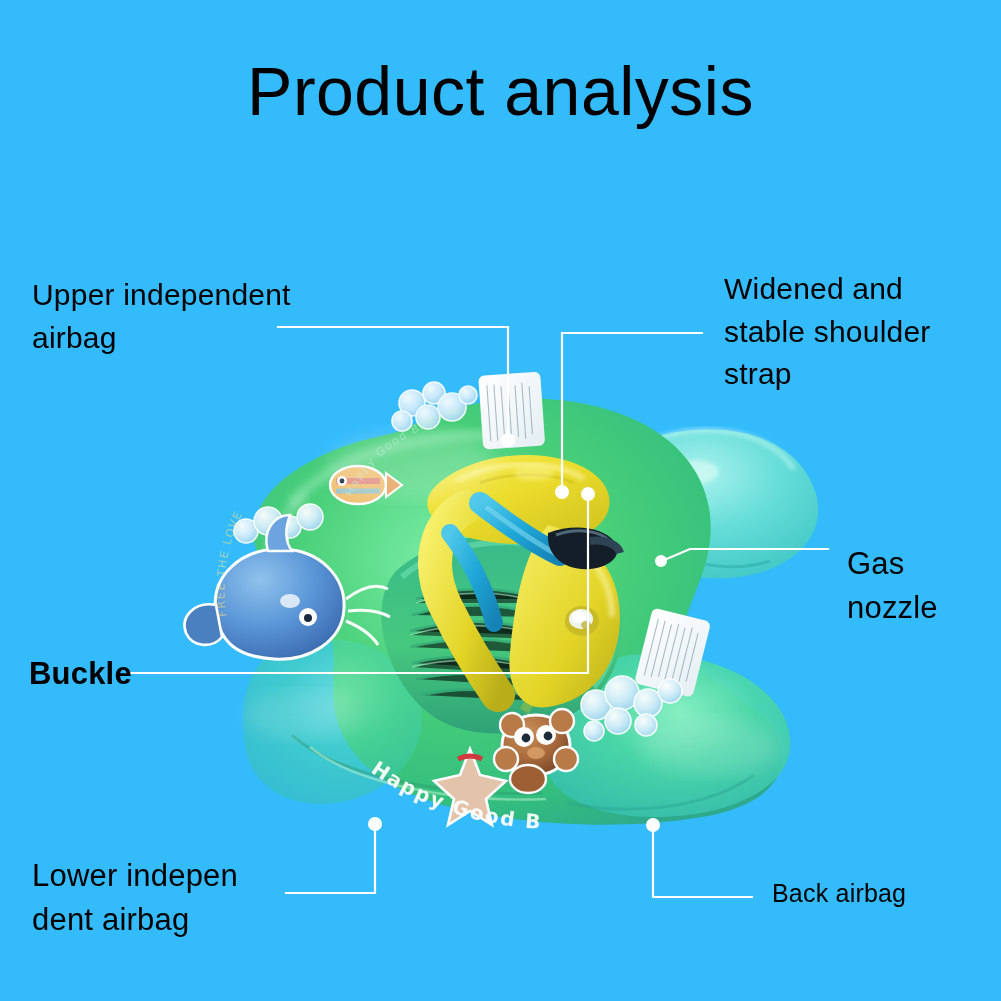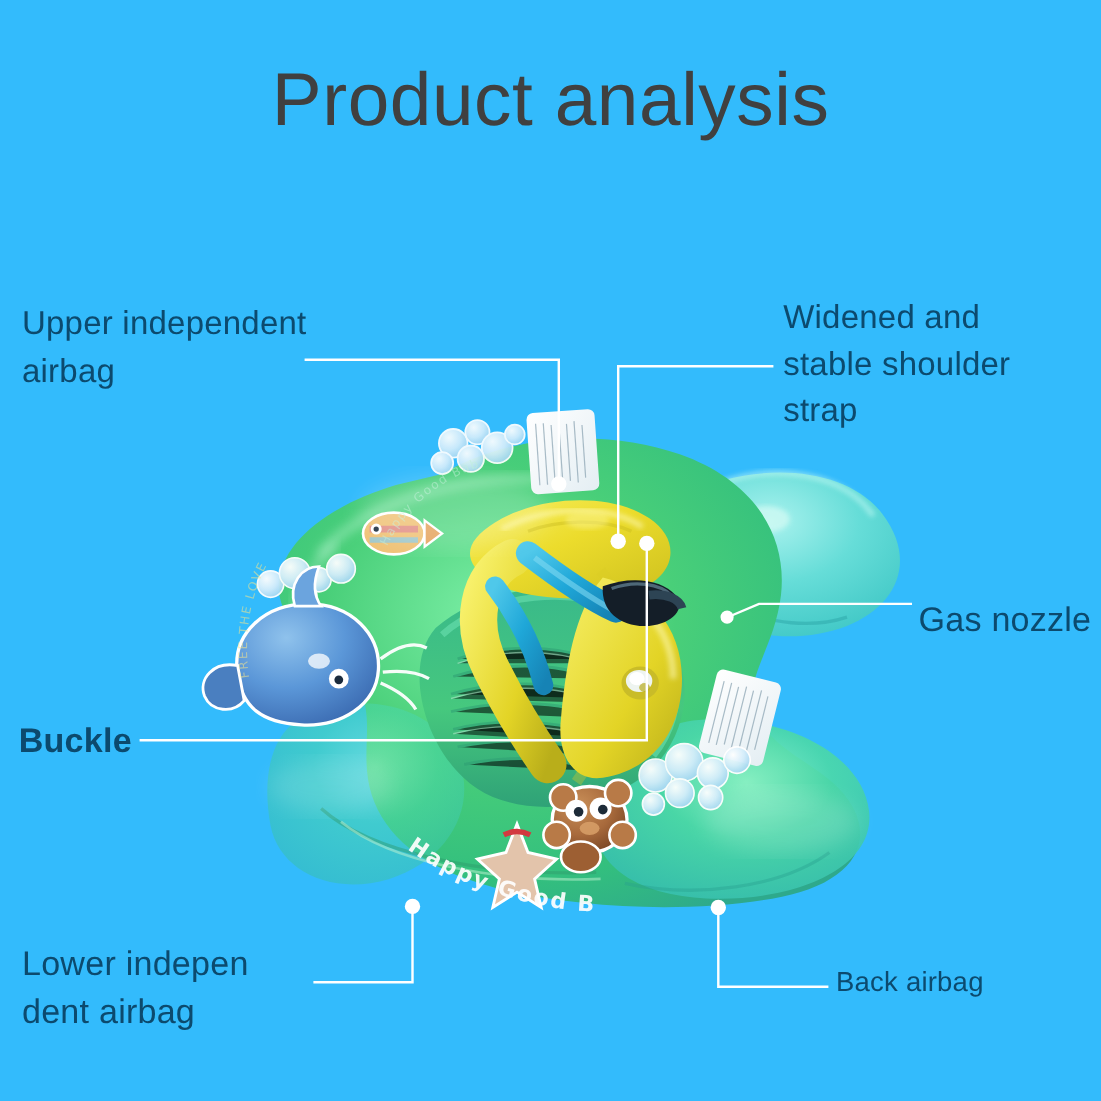--- a/index.html
+++ b/index.html
@@ -7,28 +7,28 @@
     width:1001px;height:1001px;overflow:hidden;
     background:#33bbfc;
     font-family:"Liberation Sans", sans-serif;
     position:relative;
   }
   #stage{position:absolute;inset:0;width:1001px;height:1001px;overflow:hidden;}
 
   
   .title{
     position:absolute;left:0;top:56px;width:1001px;text-align:center;
-    color:#404040;font-size:68px;line-height:1.05;font-weight:300;
+    color:#000000;font-size:68px;line-height:1.05;font-weight:300;
     letter-spacing:.5px;white-space:nowrap;
   }
 
   
   .label{
-    position:absolute;color:#0c4a6e;font-weight:400;
-    line-height:1.42;white-space:pre-line;letter-spacing:.2px;
+    position:absolute;color:#000000;font-weight:400;
+    line-height:1.42;white-space:pre-line;letter-spacing:.2px;margin-left:12px;
   }
   .lbl-upper{left:20px;top:274px;font-size:30px;}
   .lbl-shoulder{left:712px;top:268px;font-size:30px;}
   .lbl-gas{left:835px;top:542px;font-size:31px;}
   .lbl-buckle{left:17px;top:652px;font-size:31px;font-weight:bold;}
   .lbl-lower{left:20px;top:854px;font-size:31px;}
   .lbl-back{left:760px;top:876px;font-size:25px;}
 
   
   #leaders{position:absolute;left:0;top:0;width:1001px;height:1001px;}

